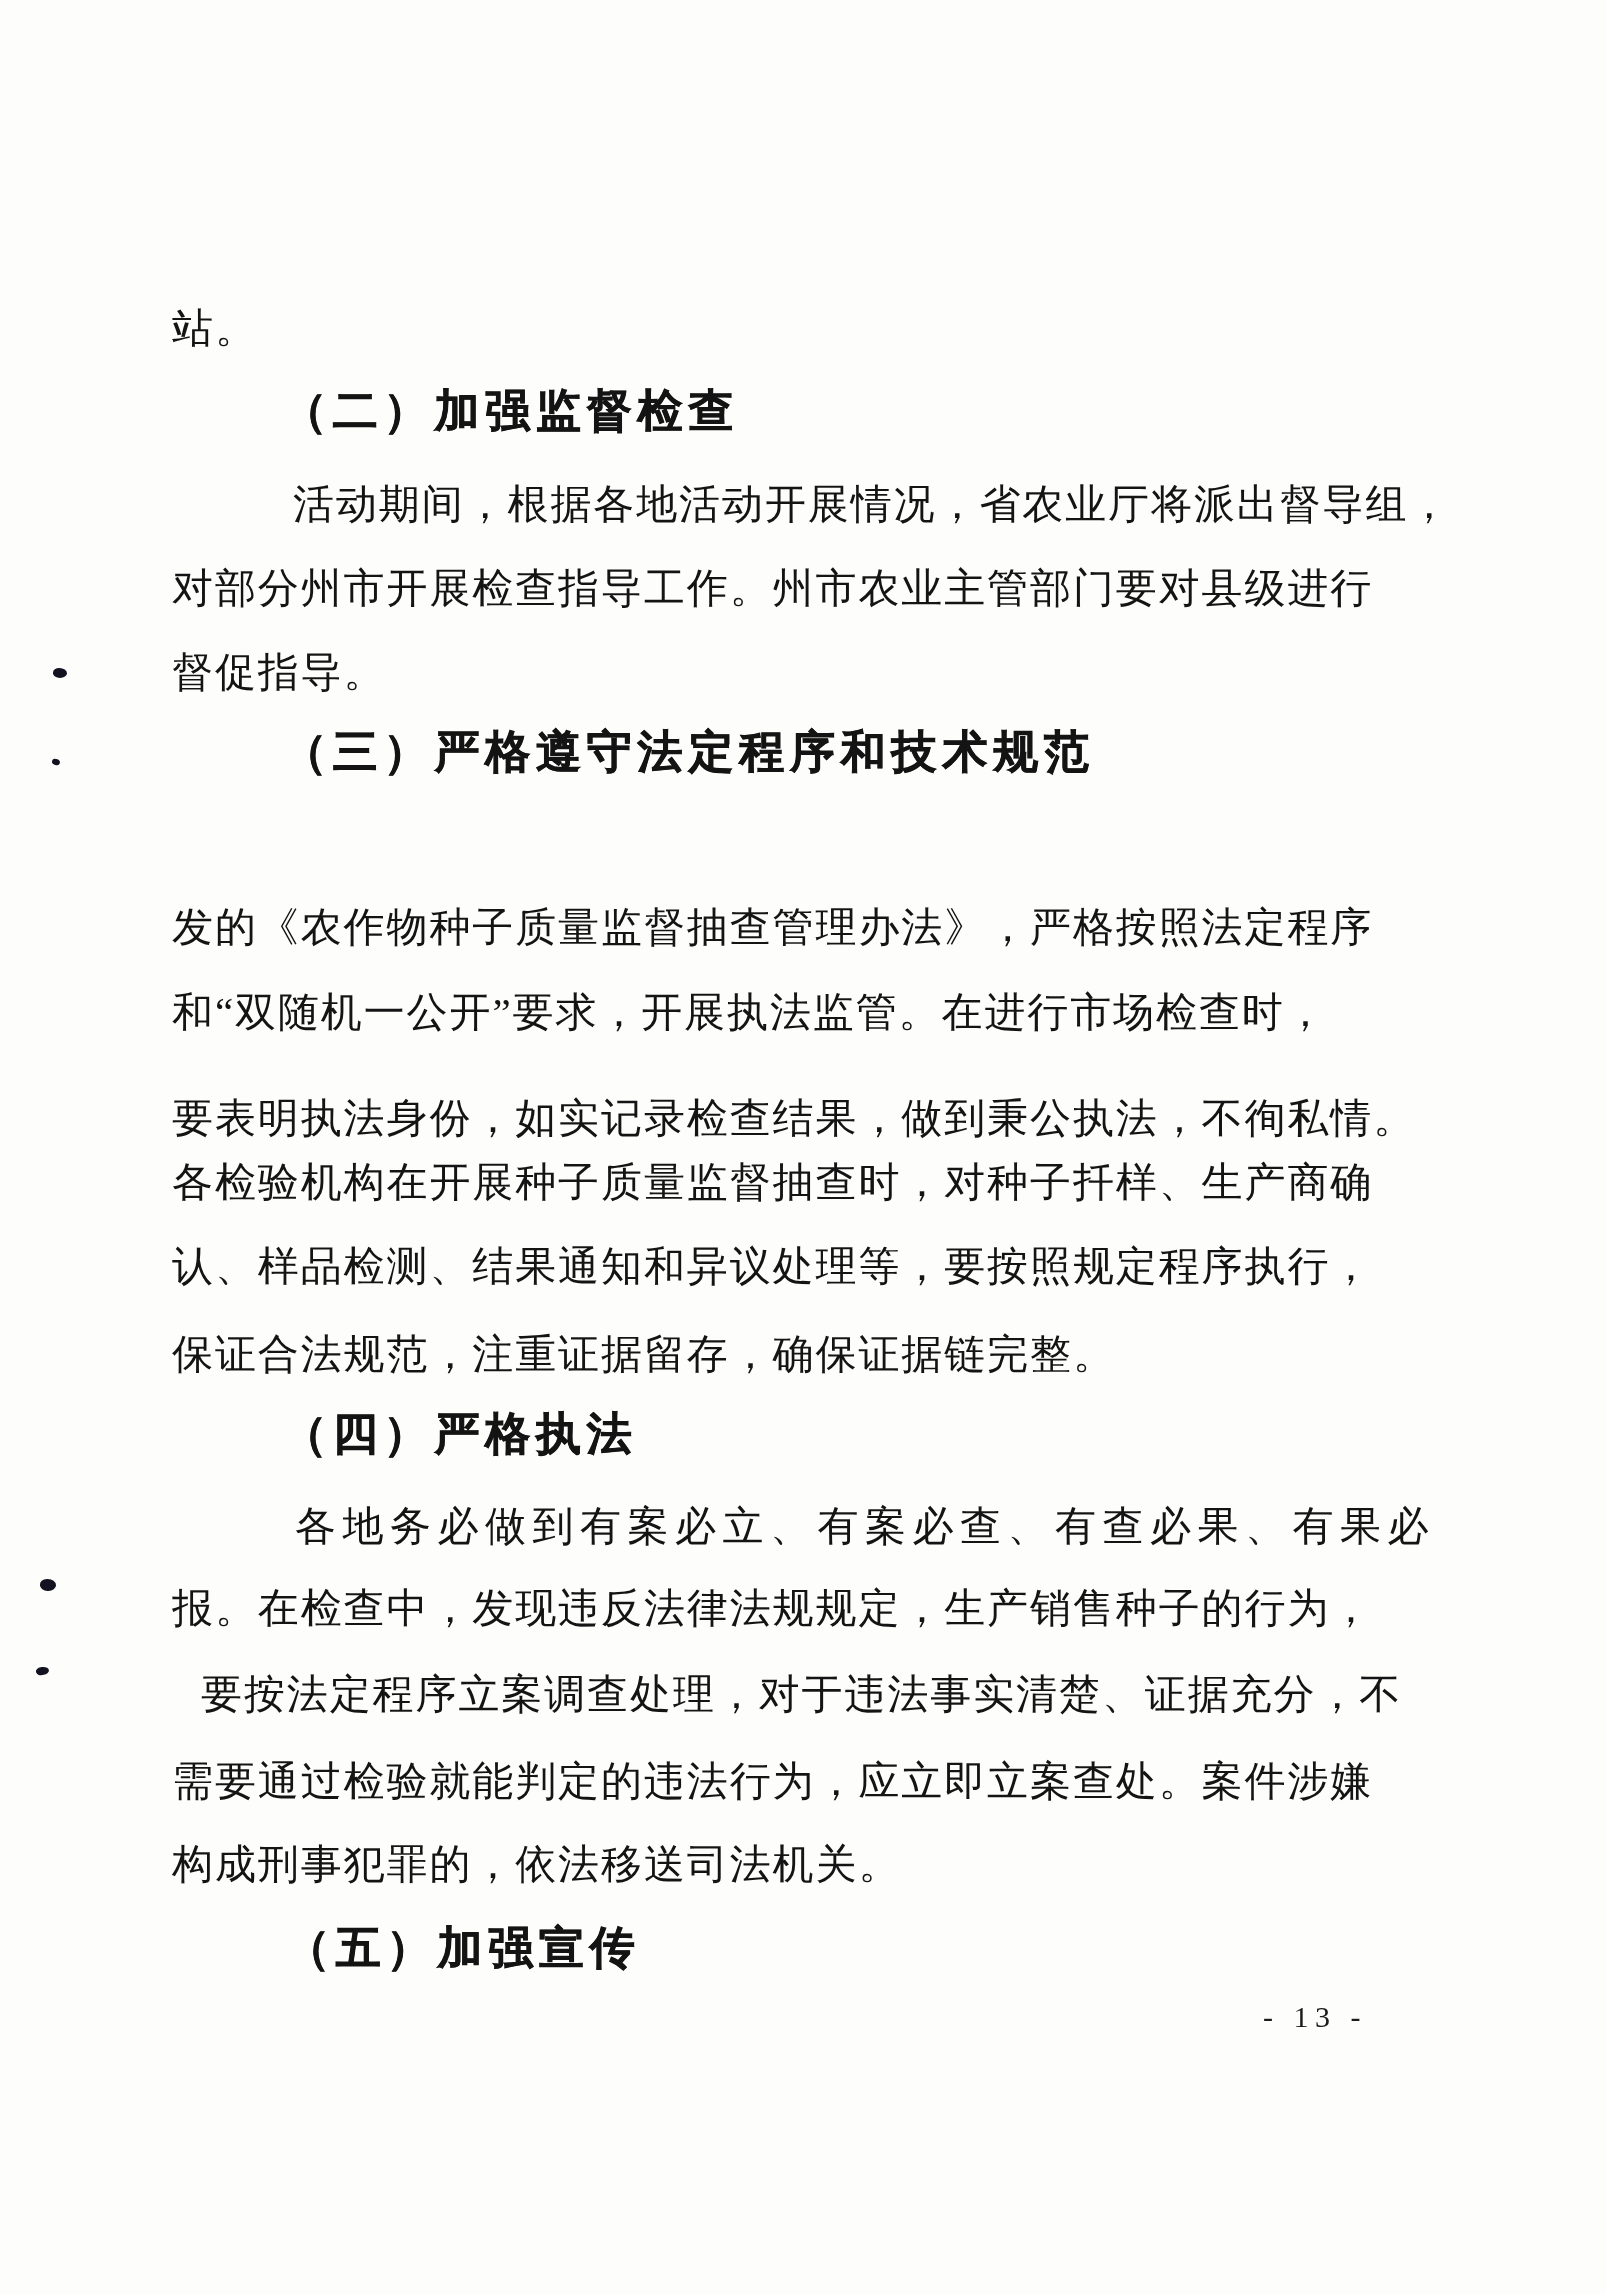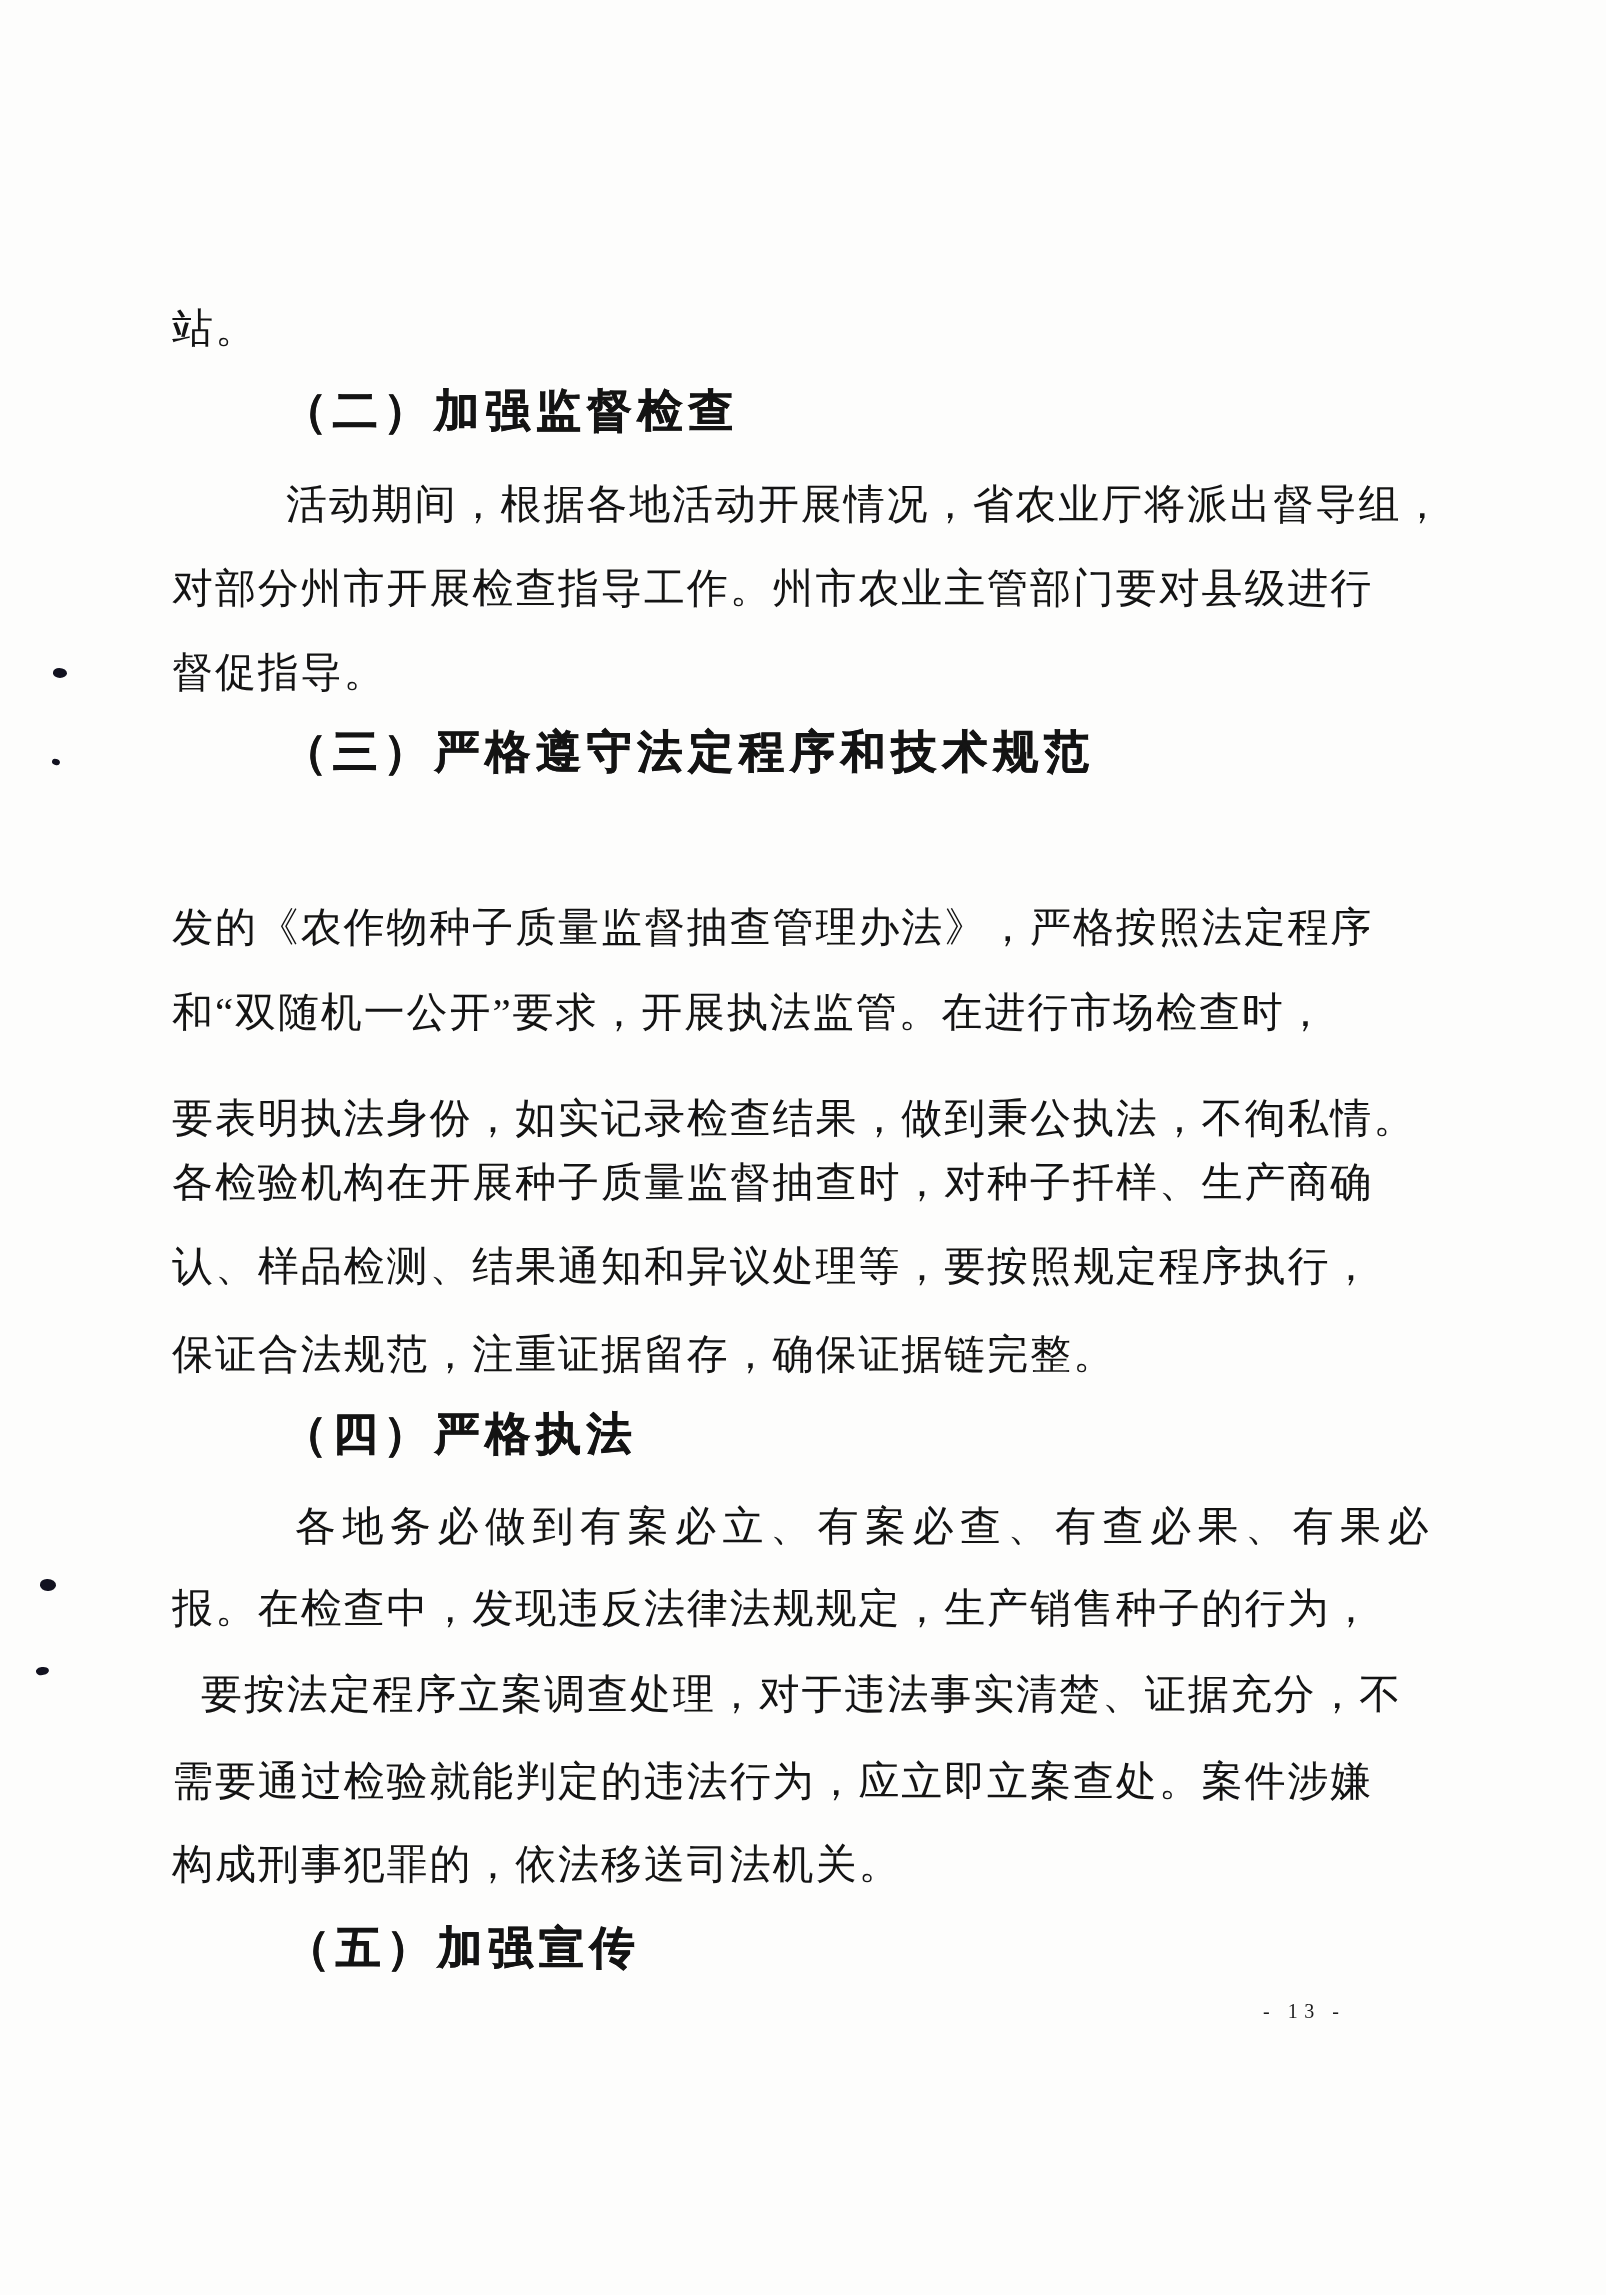--- a/index.html
+++ b/index.html
@@ -24,42 +24,42 @@
     font-size:45px;
     font-weight:bold;
     letter-spacing:5.8px;
     -webkit-text-stroke:0.6px #141414;
   }
   .spread{
     letter-spacing:6.5px;
   }
   .page-number{
     position:absolute;
-    font-size:20px;
+    font-size:30px;
     letter-spacing:6.5px;
     color:#1b1b1b;
   }
   .ink-speck{
     position:absolute;
     background:#121220;
     border-radius:45% 55% 50% 50%;
   }
   .speck-a{left:53px;top:668px;width:14.2px;height:9.7px;}
   .speck-b{left:52px;top:759px;width:7.8px;height:5.8px;transform:rotate(15deg);}
   .speck-c{left:40px;top:1579px;width:15.5px;height:11.7px;}
   .speck-d{left:36px;top:1667px;width:13px;height:8.4px;transform:rotate(-10deg);}
 </style>
 </head>
 <body>
 
 <div class="page">
 
   <div class="line body-line" style="left:172px;top:308px;">站。</div>
   <div class="line heading-line" style="left:282px;top:389px;text-align:center;">（二）加强监督检查</div>
-  <div class="line body-line" style="left:286px;top:484px;">活动期间，根据各地活动开展情况，省农业厅将派出督导组，</div>
+  <div class="line body-line" style="left:293px;top:484px;">活动期间，根据各地活动开展情况，省农业厅将派出督导组，</div>
   <div class="line body-line" style="left:172px;top:568px;">对部分州市开展检查指导工作。州市农业主管部门要对县级进行</div>
   <div class="line body-line" style="left:172px;top:652px;">督促指导。</div>
   <div class="line heading-line" style="left:282px;top:730px;">（三）严格遵守法定程序和技术规范</div>
   <div class="line body-line" style="left:172px;top:907px;">发的《农作物种子质量监督抽查管理办法》，严格按照法定程序</div>
   <div class="line body-line" style="left:172px;top:992px;">和“双随机一公开”要求，开展执法监管。在进行市场检查时，</div>
   <div class="line body-line" style="left:172px;top:1098px;">要表明执法身份，如实记录检查结果，做到秉公执法，不徇私情。</div>
   <div class="line body-line" style="left:172px;top:1162px;">各检验机构在开展种子质量监督抽查时，对种子扦样、生产商确</div>
   <div class="line body-line" style="left:172px;top:1334px;">保证合法规范，注重证据留存，确保证据链完整。</div>
   <div class="line body-line" style="left:172px;top:1246px;">认、样品检测、结果通知和异议处理等，要按照规定程序执行，</div>
   <div class="line heading-line" style="left:282px;top:1412px;">（四）严格执法</div>

